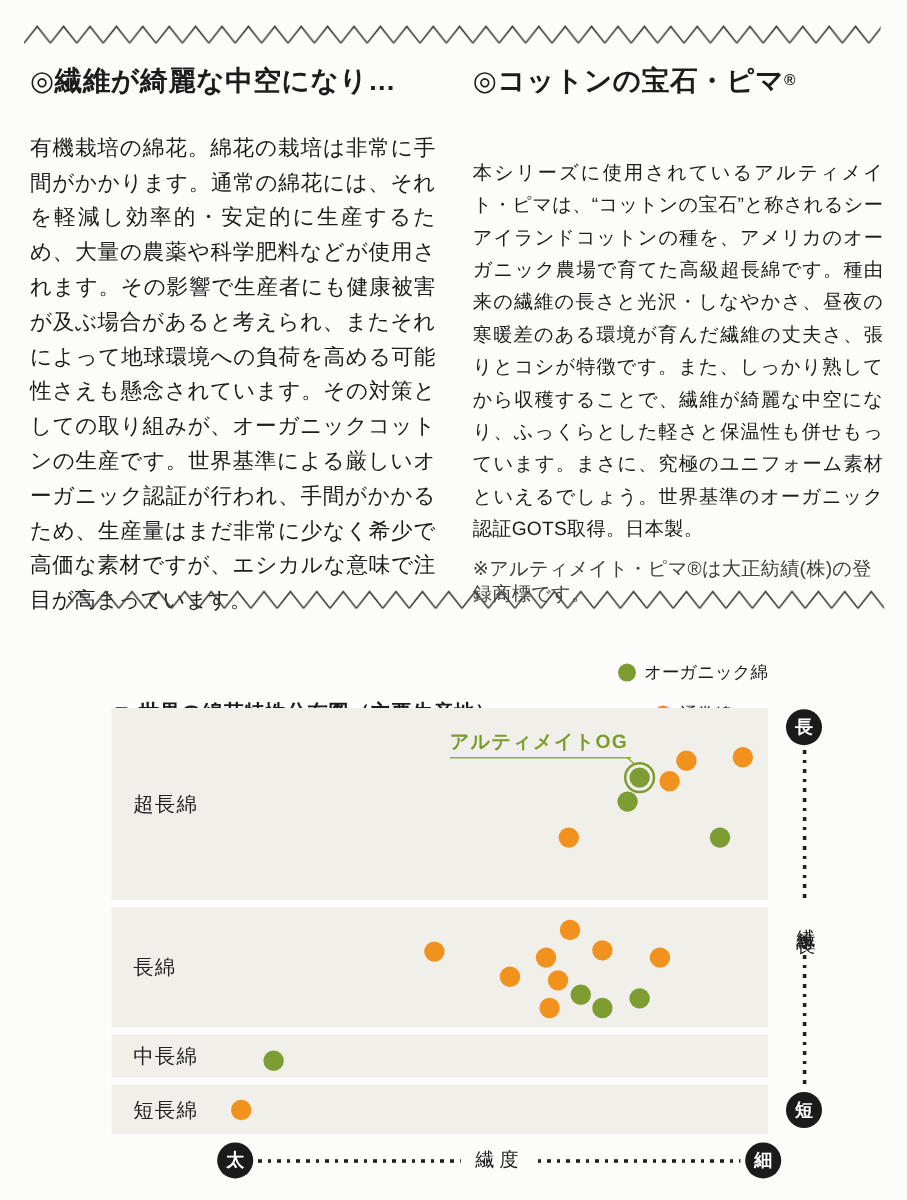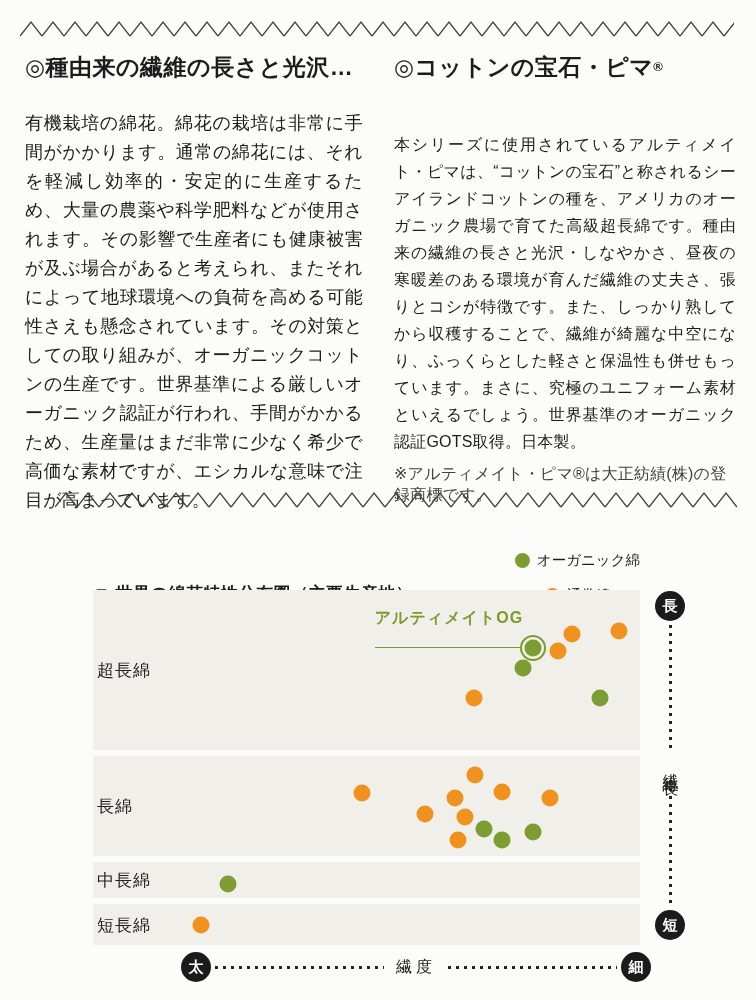--- a/index.html
+++ b/index.html
@@ -24,25 +24,25 @@
 
   
   .chart-header{position:absolute;left:93px;top:551px;width:547px;display:flex;align-items:flex-end;justify-content:space-between;}
   .chart-title{font-size:17px;font-weight:bold;letter-spacing:.5px;}
   .legend{display:flex;align-items:center;gap:16px;flex-direction:column;}
   .legend-item{display:flex;align-items:center;gap:7px;font-size:14.5px;}
   .legend-dot{width:15px;height:15px;border-radius:50%;display:inline-block;}
 
   .plot{position:absolute;left:93px;top:590px;width:547px;height:355px;}
   .band{position:absolute;left:0;right:0;background:#f0efea;}
-  .band-label{position:absolute;left:4px;transform:translateY(-50%);font-size:17px;letter-spacing:1px;color:#222;}
+  .band-label{position:absolute;left:18px;transform:translateY(-50%);font-size:17px;letter-spacing:1px;color:#222;}
   .dot{position:absolute;width:17px;height:17px;border-radius:50%;transform:translate(-50%,-50%);}
   .dot.ringed{box-shadow:0 0 0 2.5px #f0efea,0 0 0 4.5px #7d9b2c;}
 
-  .annotation{position:absolute;padding-bottom:19px;color:#7d9b2c;font-size:16px;font-weight:bold;letter-spacing:1px;white-space:nowrap;}
+  .annotation{position:absolute;padding-bottom:3px;color:#7d9b2c;font-size:16px;font-weight:bold;letter-spacing:1px;white-space:nowrap;}
   .ann-underline{position:absolute;left:0;right:-3px;bottom:0;border-bottom:1.6px solid #7d9b2c;}
   .ann-diag{position:absolute;left:100%;bottom:0;width:19px;border-top:1.6px solid #7d9b2c;transform:rotate(41deg);transform-origin:left top;}
 
   
   .axis-circle{width:30px;height:30px;border-radius:50%;background:#1b1b1b;color:#fff;font-size:15px;font-weight:bold;display:flex;align-items:center;justify-content:center;flex:0 0 auto;}
   .x-axis{position:absolute;left:181px;top:952px;width:470px;display:flex;align-items:center;}
   .x-dots{flex:1;height:3px;background:repeating-linear-gradient(90deg,#222 0 3px,transparent 3px 8px);margin:0 4px;}
   .x-label{font-size:16px;letter-spacing:4px;padding:0 8px;white-space:nowrap;}
   .y-axis{position:absolute;left:653px;top:591px;height:349px;width:34px;display:flex;flex-direction:column;align-items:center;}
   .y-dots{flex:1;width:3px;background:repeating-linear-gradient(180deg,#222 0 3px,transparent 3px 8px);margin:4px 0;}
@@ -56,21 +56,21 @@
   <svg class="zigzag zz-top" width="714" height="26">
     <defs>
       <pattern id="zz1" width="22" height="26" patternUnits="userSpaceOnUse">
         <path d="M0,20 L11,6 L22,20" fill="none" stroke="#3f3f3f" stroke-width="1.3"></path>
       </pattern>
     </defs>
     <rect width="714" height="26" fill="url(#zz1)"></rect>
   </svg>
 
   <div class="col col-left">
-    <h2>◎種由来の繊維の長さと光沢…</h2>
+    <h2>◎繊維が綺麗な中空になり…</h2>
     <p class="body">有機栽培の綿花。綿花の栽培は非常に手間がかかります。通常の綿花には、それを軽減し効率的・安定的に生産するため、大量の農薬や科学肥料などが使用されます。その影響で生産者にも健康被害が及ぶ場合があると考えられ、またそれによって地球環境への負荷を高める可能性さえも懸念されています。その対策としての取り組みが、オーガニックコットンの生産です。世界基準による厳しいオーガニック認証が行われ、手間がかかるため、生産量はまだ非常に少なく希少で高価な素材ですが、エシカルな意味で注目が高まっています。</p>
   </div>
 
   <div class="col col-right">
     <h2><span>◎コットンの宝石・ピマ</span><span class="reg">®</span></h2>
     <p class="body">本シリーズに使用されているアルティメイト・ピマは、“コットンの宝石”と称されるシーアイランドコットンの種を、アメリカのオーガニック農場で育てた高級超長綿です。種由来の繊維の長さと光沢・しなやかさ、昼夜の寒暖差のある環境が育んだ繊維の丈夫さ、張りとコシが特徴です。また、しっかり熟してから収穫することで、繊維が綺麗な中空になり、ふっくらとした軽さと保温性も併せもっています。まさに、究極のユニフォーム素材といえるでしょう。世界基準のオーガニック認証GOTS取得。日本製。</p>
     <div class="footnote">※アルティメイト・ピマ®は大正紡績(株)の登録商標です。</div>
   </div>
 
   <svg class="zigzag zz-mid" width="682" height="26">

